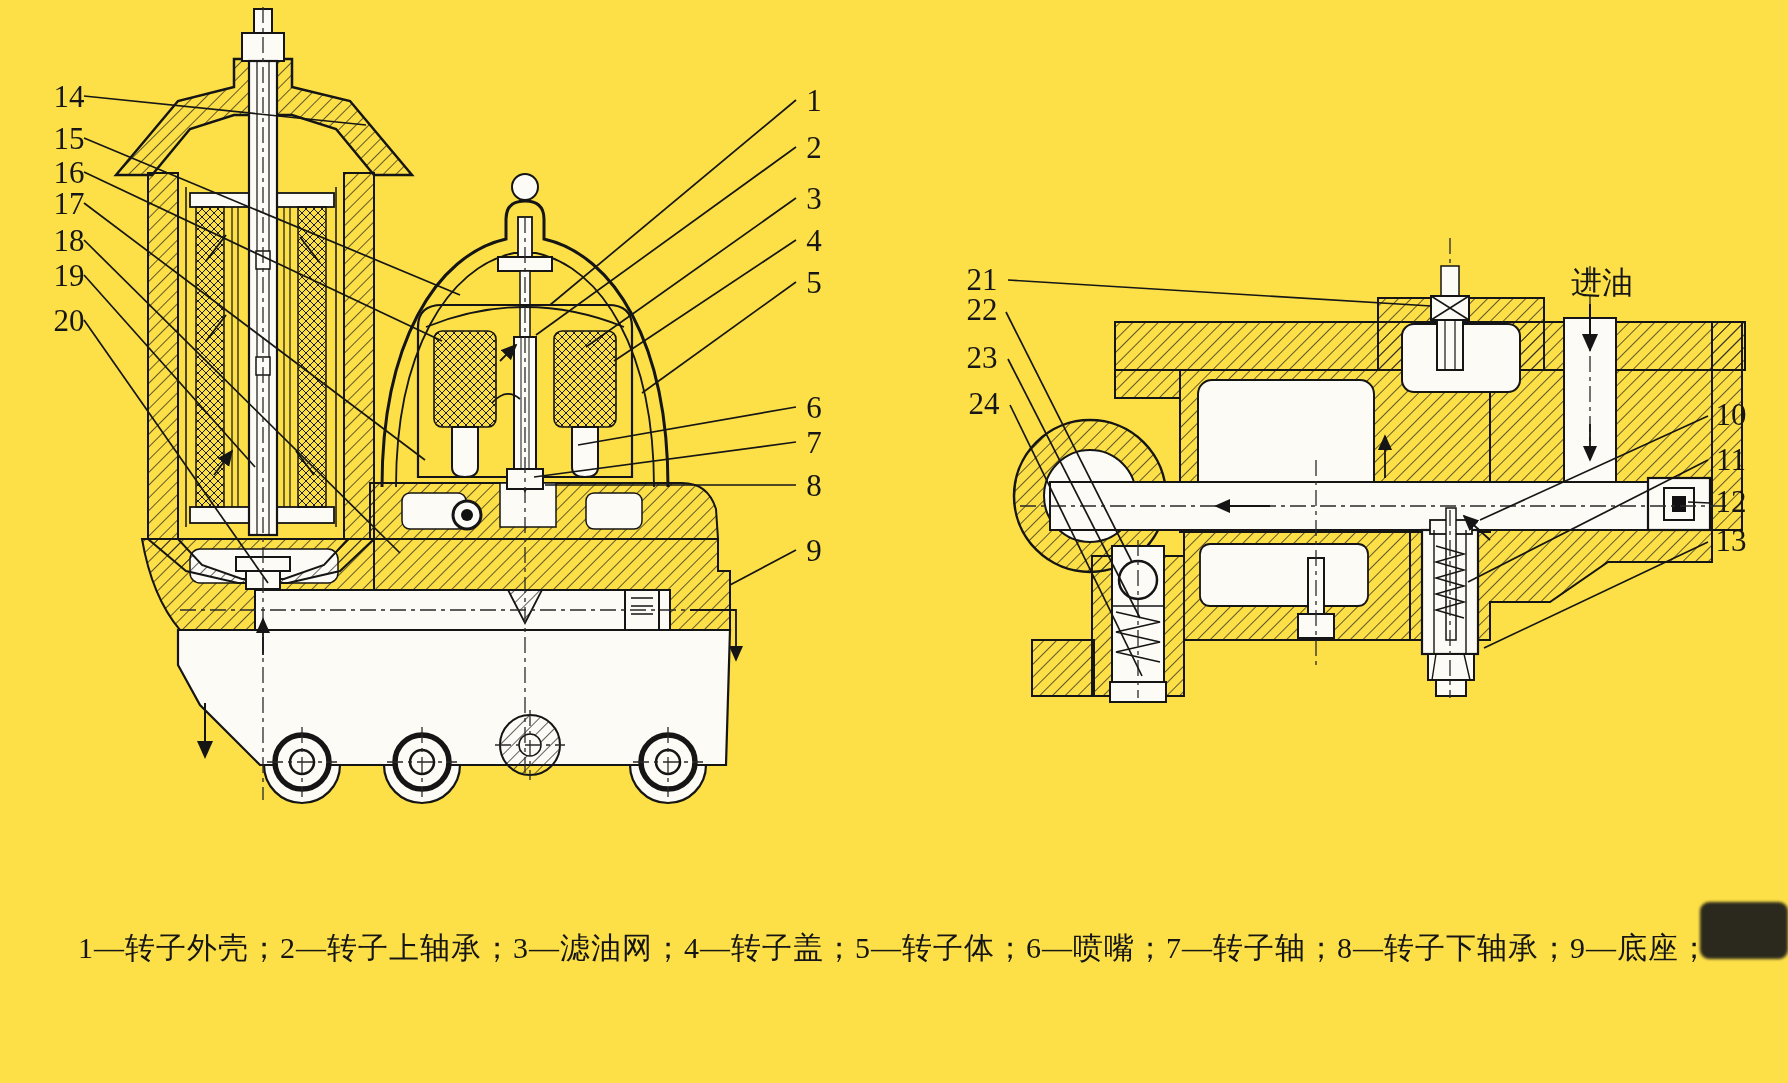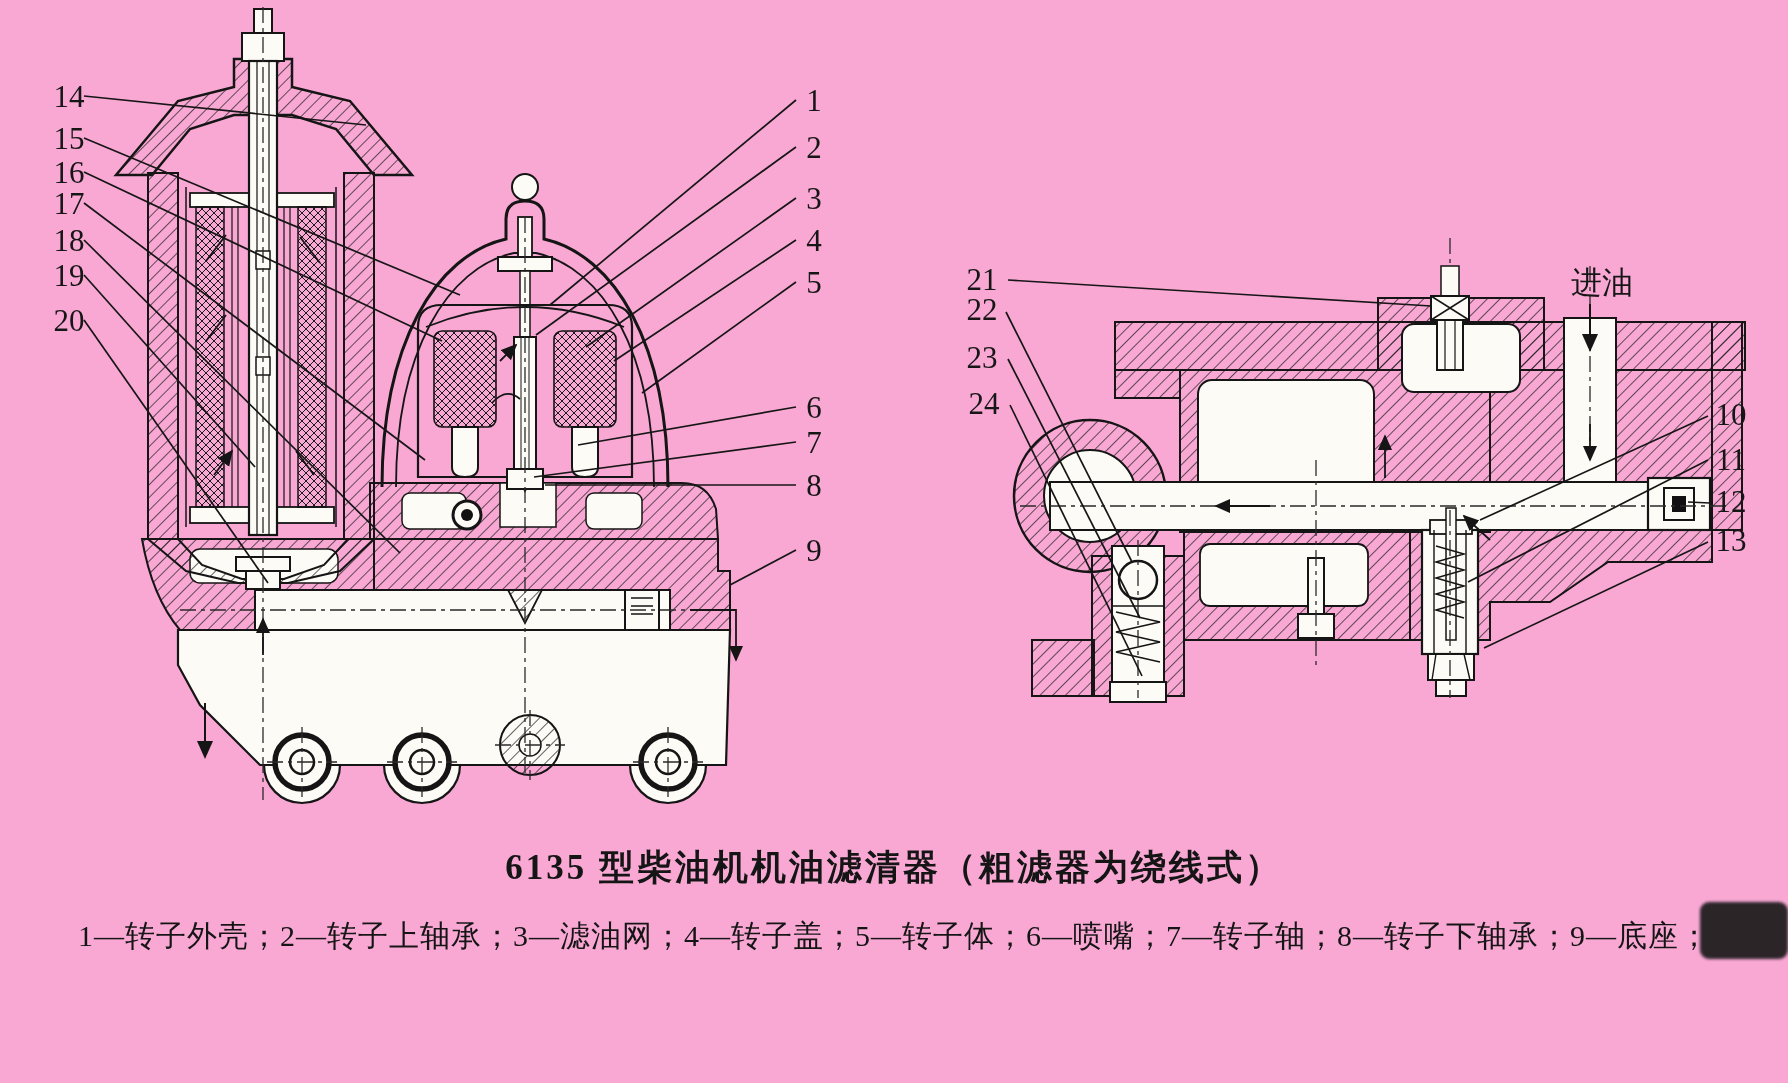--- a/index.html
+++ b/index.html
@@ -1,36 +1,36 @@
 <!DOCTYPE html>
 <html><head>
 <meta charset="utf-8">
 <style>
   html,body{margin:0;padding:0;background:#dddbd4;}
   .page{
     position:relative;width:1788px;height:1083px;margin:0 auto;
-    background:#f9a8d4;overflow:hidden;
+    background:#fde047;overflow:hidden;
     font-family:"Liberation Serif","DejaVu Serif",serif;color:#151515;
   }
   .drawing{position:absolute;}
   .drawing.left{left:30px;top:5px;}
   .drawing.right{left:850px;top:210px;}
   svg text{
     font-family:"Liberation Serif","DejaVu Serif",serif;
     font-size:31px;fill:#161616;
   }
   .caption{
     position:absolute;top:844px;left:0;width:100%;
     text-align:center;font-size:35px;font-weight:700;letter-spacing:3px;
   }
   .legend{
     position:absolute;top:904px;left:0;width:100%;
     text-align:center;font-size:30px;line-height:56px;letter-spacing:1px;
   }
-  .legend p{margin:4px;white-space:nowrap;}
+  .legend p{margin:16px;white-space:nowrap;}
   .smudge{
     position:absolute;left:1700px;top:902px;width:88px;height:57px;
     background:#1a1a1a;border-radius:9px;filter:blur(1.5px);opacity:.92;
   }
 </style>
 </head>
 <body>
 
 <div class="page">
 
@@ -276,21 +276,20 @@
       <text x="132" y="99" dominant-baseline="central">22</text>
       <text x="132" y="147" dominant-baseline="central">23</text>
       <text x="134" y="193" dominant-baseline="central">24</text>
       <text x="881" y="204" dominant-baseline="central">10</text>
       <text x="881" y="249" dominant-baseline="central">11</text>
       <text x="881" y="291" dominant-baseline="central">12</text>
       <text x="881" y="330" dominant-baseline="central">13</text>
     </g>
   </svg>
 
-  <div class="caption">6135 型柴油机机油滤清器（粗滤器为绕线式）</div>
 
   <div class="legend">
     <p>1—转子外壳；2—转子上轴承；3—滤油网；4—转子盖；5—转子体；6—喷嘴；7—转子轴；8—转子下轴承；9—底座；</p>
   </div>
 
   <div class="smudge"></div>
 
 </div>
 
 </body></html>

